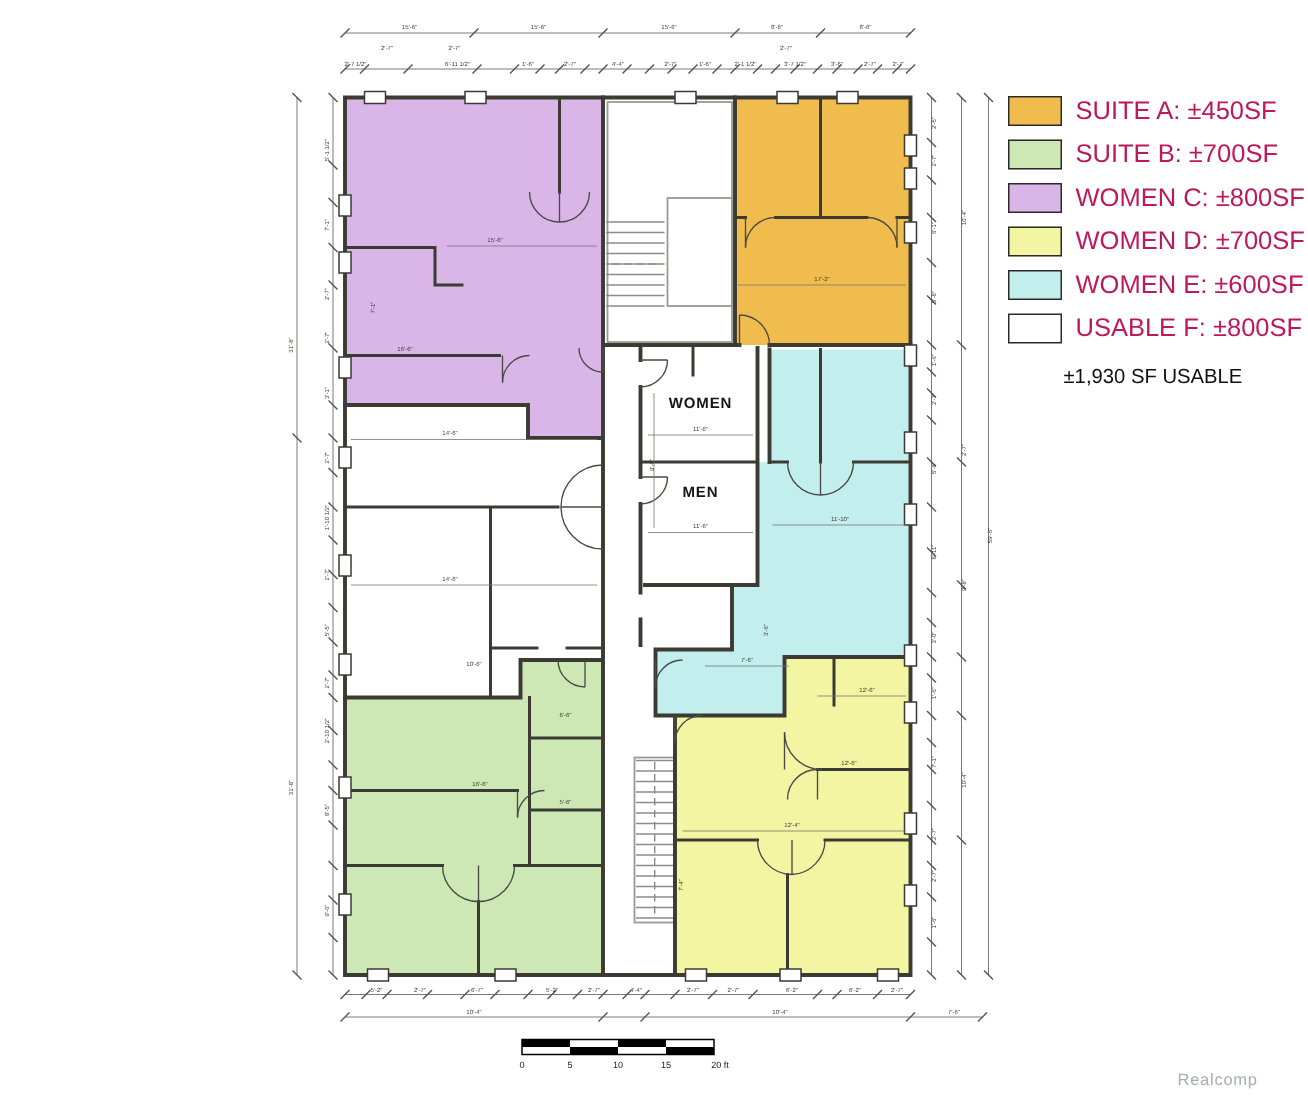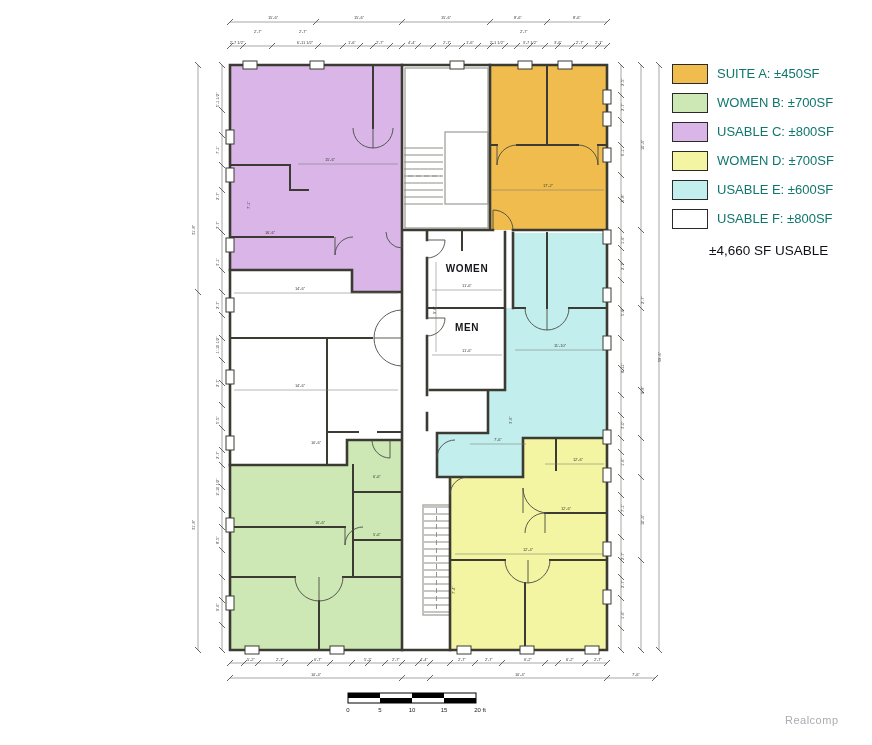--- a/index.html
+++ b/index.html
@@ -17,21 +17,21 @@
   .tick{stroke:#55554f;stroke-width:.9;}
   .dimline{stroke:#7a7a74;stroke-width:.55;fill:none;}
   .wm{fill:#fff;stroke:#3b3b33;stroke-width:1;}
   .dim{font:4px "Liberation Sans",sans-serif;fill:#3c3c38;text-anchor:middle;}
   .roomlbl{font:600 10px "Liberation Sans",sans-serif;fill:#15151a;text-anchor:middle;letter-spacing:.6px;}
   .scale-num{font:6px "Liberation Sans",sans-serif;fill:#1c1c1c;text-anchor:middle;}
   
   #legend{position:absolute;left:672px;top:63px;}
   .lg-row{display:flex;align-items:center;margin-bottom:8px;height:21px;}
   .lg-swatch{width:36px;height:20px;border:1.6px solid #2a2a2a;box-sizing:border-box;flex:0 0 auto;}
-  .lg-label{margin-left:9px;font-size:13px;color:#0f766e;white-space:nowrap;}
+  .lg-label{margin-left:9px;font-size:17px;color:#be185d;white-space:nowrap;}
   #legend-total{position:absolute;left:709px;top:243px;font-size:13.5px;color:#101018;}
   #watermark{position:absolute;left:785px;top:714px;font-size:11px;color:#a9acb1;letter-spacing:.5px;}
 </style>
 </head>
 <body>
 
 <div id="stage">
 
   <svg id="plan-svg" width="872" height="745" viewBox="0 0 872 745">
 
@@ -400,35 +400,35 @@
     </g>
   </svg>
 
   <div id="legend">
     <div class="lg-row">
       <div class="lg-swatch" style="background: rgb(240, 188, 78);"></div>
       <span class="lg-label">SUITE A: ±450SF</span>
     </div>
     <div class="lg-row">
       <div class="lg-swatch" style="background: rgb(205, 232, 180);"></div>
-      <span class="lg-label">WOMEN B: ±700SF</span>
+      <span class="lg-label">SUITE B: ±700SF</span>
     </div>
     <div class="lg-row">
       <div class="lg-swatch" style="background: rgb(217, 182, 231);"></div>
-      <span class="lg-label">USABLE C: ±800SF</span>
+      <span class="lg-label">WOMEN C: ±800SF</span>
     </div>
     <div class="lg-row">
       <div class="lg-swatch" style="background: rgb(243, 245, 162);"></div>
       <span class="lg-label">WOMEN D: ±700SF</span>
     </div>
     <div class="lg-row">
       <div class="lg-swatch" style="background: rgb(194, 239, 237);"></div>
-      <span class="lg-label">USABLE E: ±600SF</span>
+      <span class="lg-label">WOMEN E: ±600SF</span>
     </div>
     <div class="lg-row">
       <div class="lg-swatch" style="background: rgb(255, 255, 255);"></div>
       <span class="lg-label">USABLE F: ±800SF</span>
     </div>
   </div>
-  <div id="legend-total">±4,660 SF USABLE</div>
+  <div id="legend-total">±1,930 SF USABLE</div>
 
   <div id="watermark">Realcomp</div>
 </div>
 
 </body></html>

